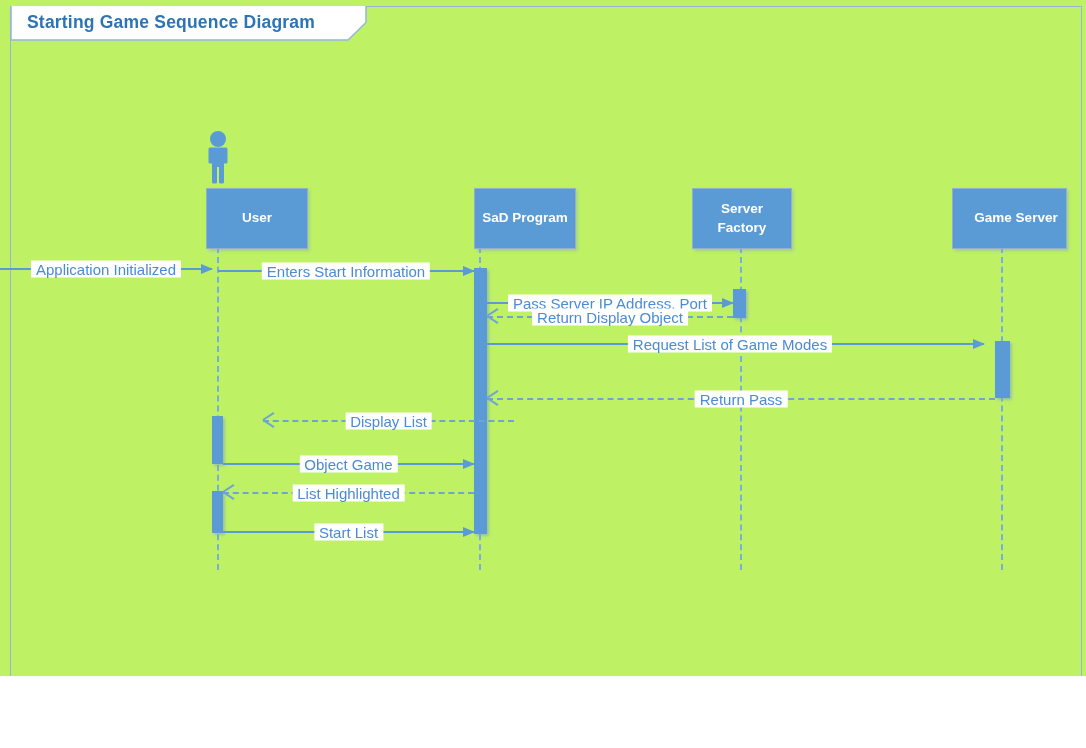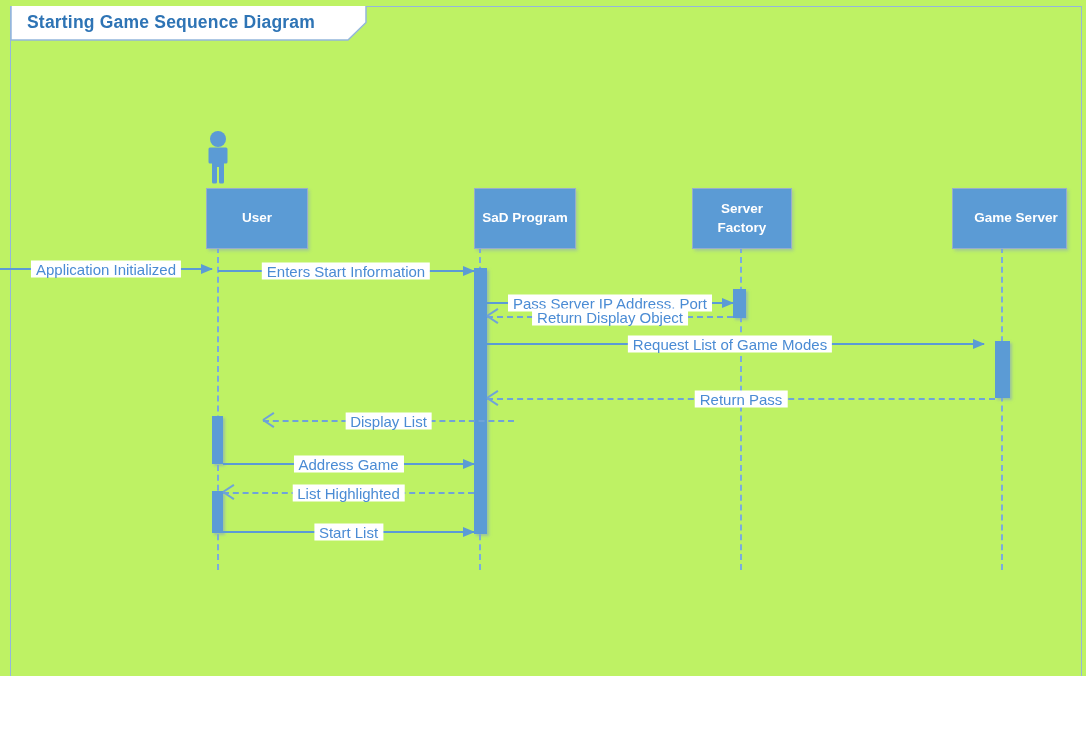--- a/index.html
+++ b/index.html
@@ -111,21 +111,21 @@
         <div class="msg-label">Return Pass</div>
         <div class="head-open-left"></div>
       </div>
       <div class="message" style="left: 223px; top: 411px; width: 251px; margin-left: 40px;">
         <div class="msg-line dashed"></div>
         <div class="msg-label">Display List</div>
         <div class="head-open-left"></div>
       </div>
       <div class="message" style="left: 223px; top: 454px; width: 251px;">
         <div class="msg-line"></div>
-        <div class="msg-label">Address Game</div>
+        <div class="msg-label">Object Game</div>
         <div class="head-filled-right"></div>
       </div>
       <div class="message" style="left: 223px; top: 483px; width: 251px;">
         <div class="msg-line dashed"></div>
         <div class="msg-label">List Highlighted</div>
         <div class="head-open-left"></div>
       </div>
       <div class="message" style="left: 223px; top: 522px; width: 251px;">
         <div class="msg-line"></div>
         <div class="msg-label">Start List</div>

